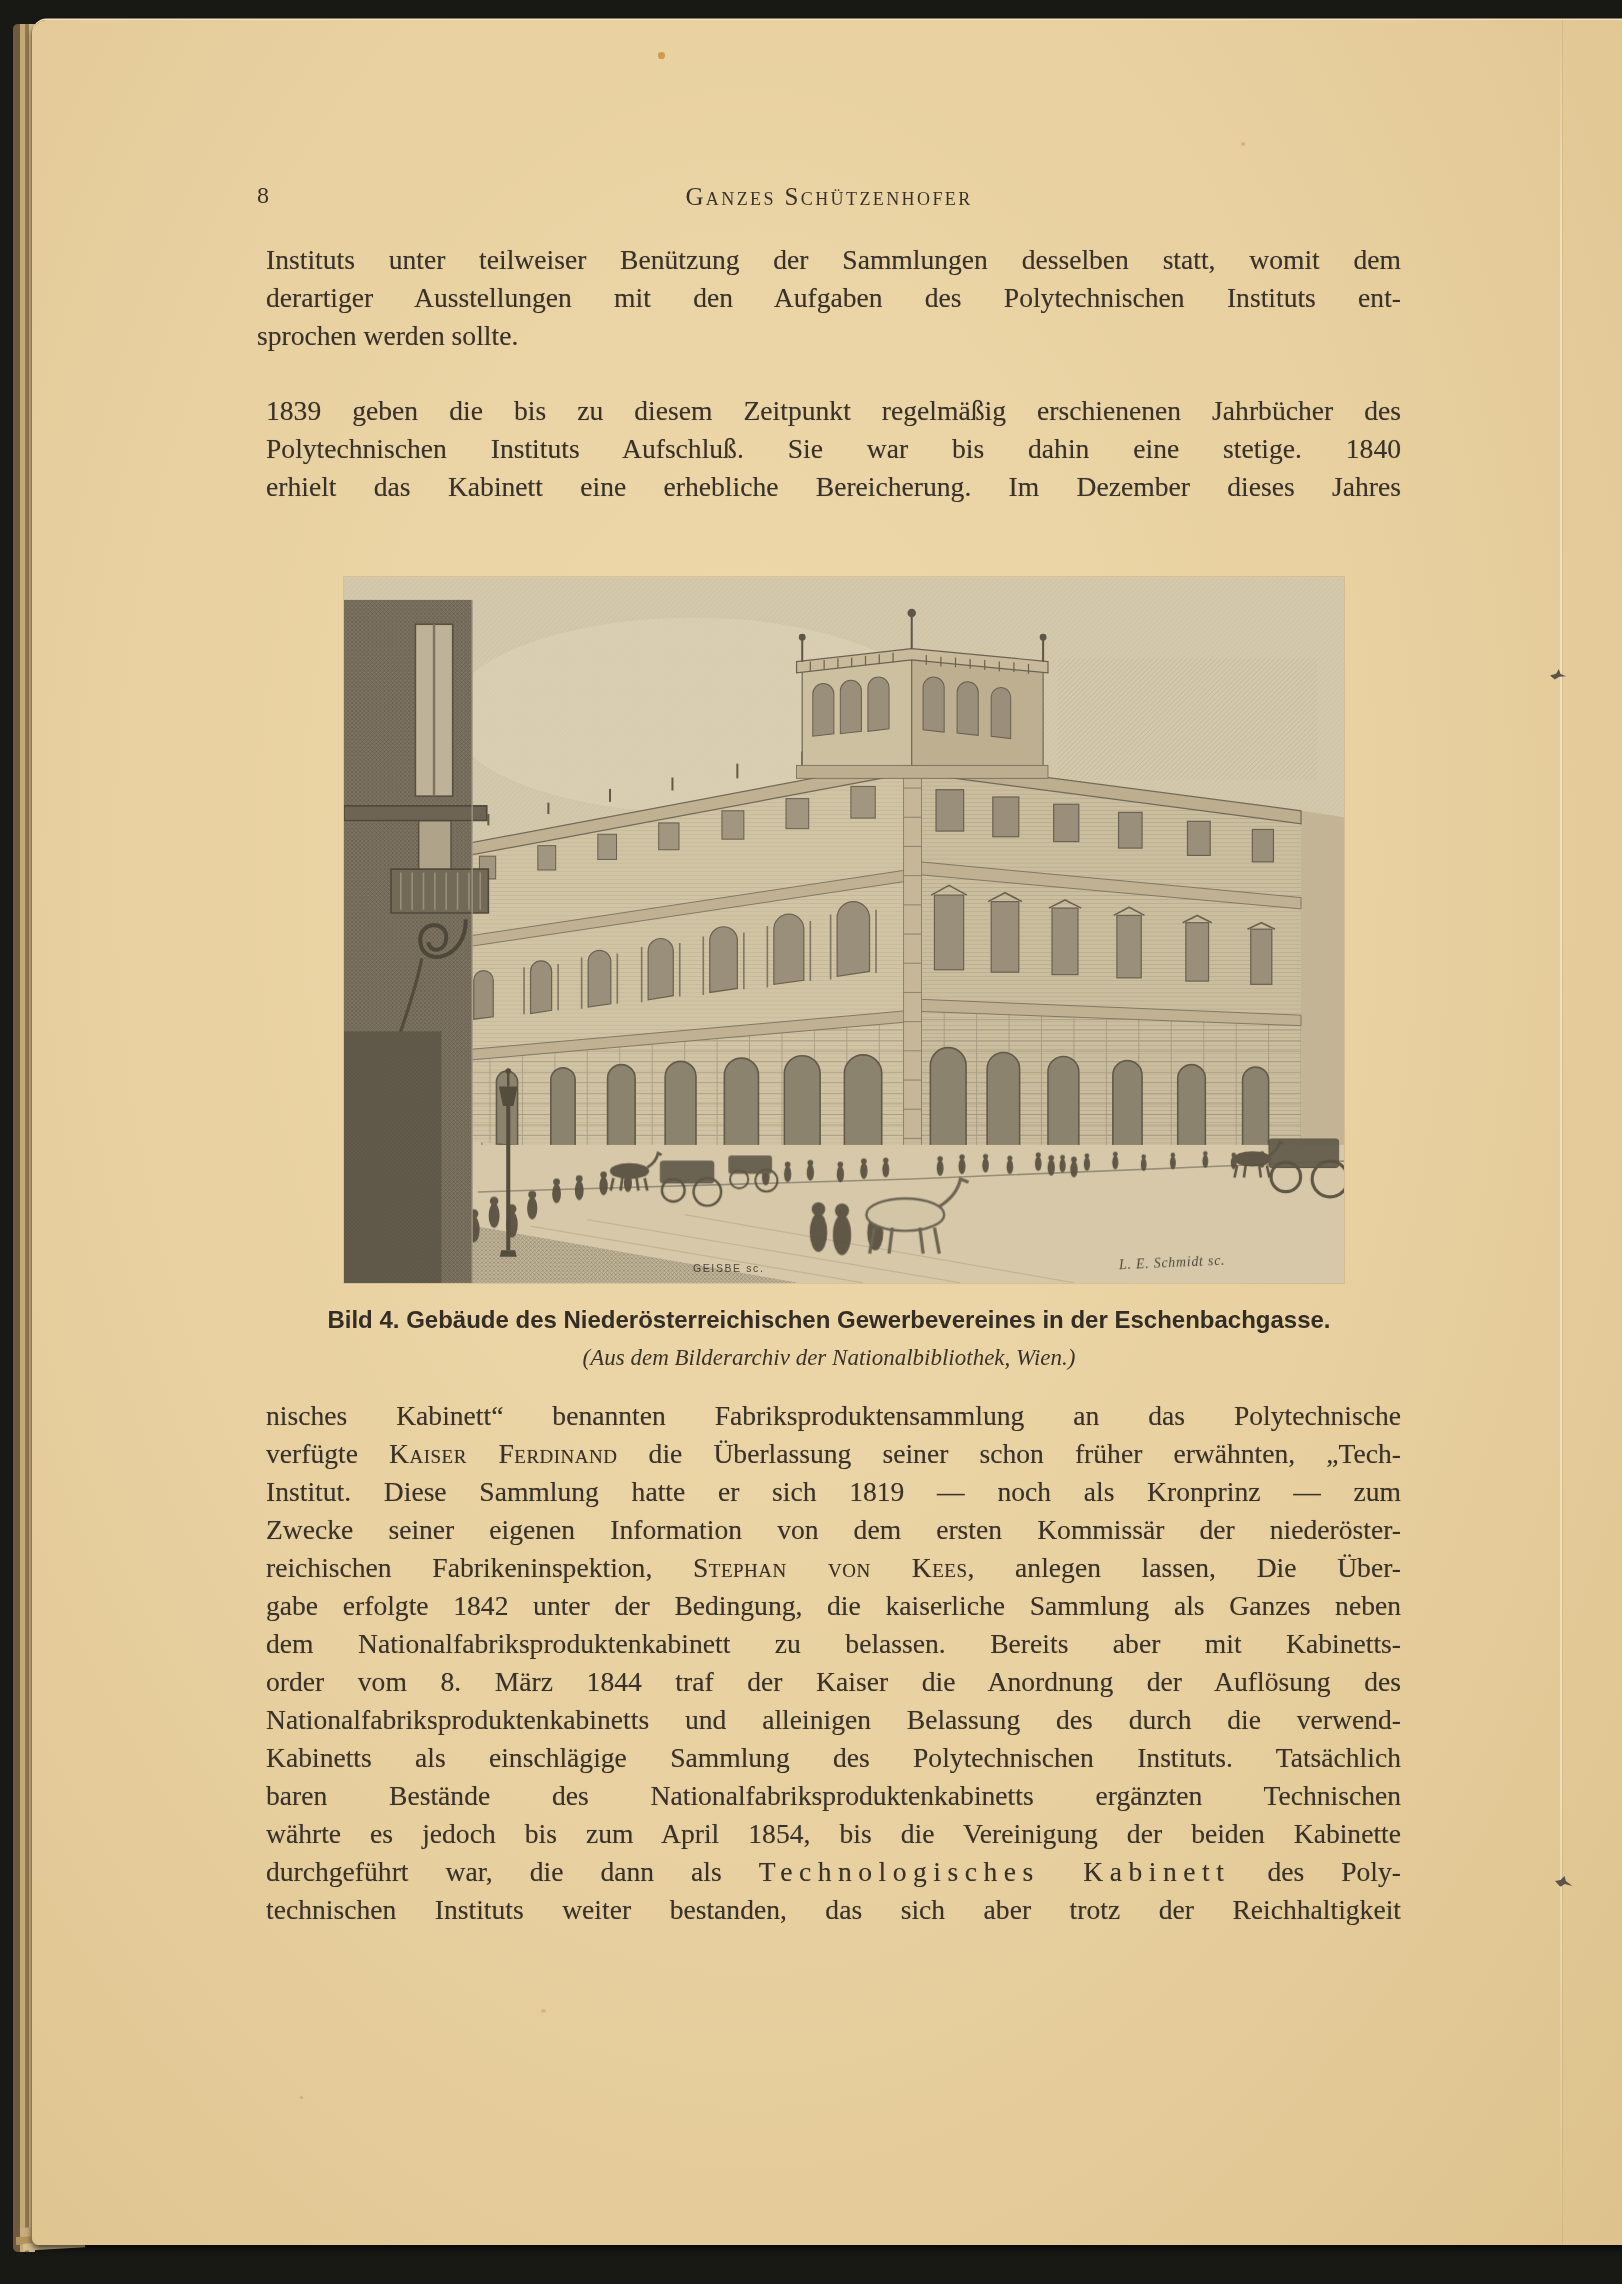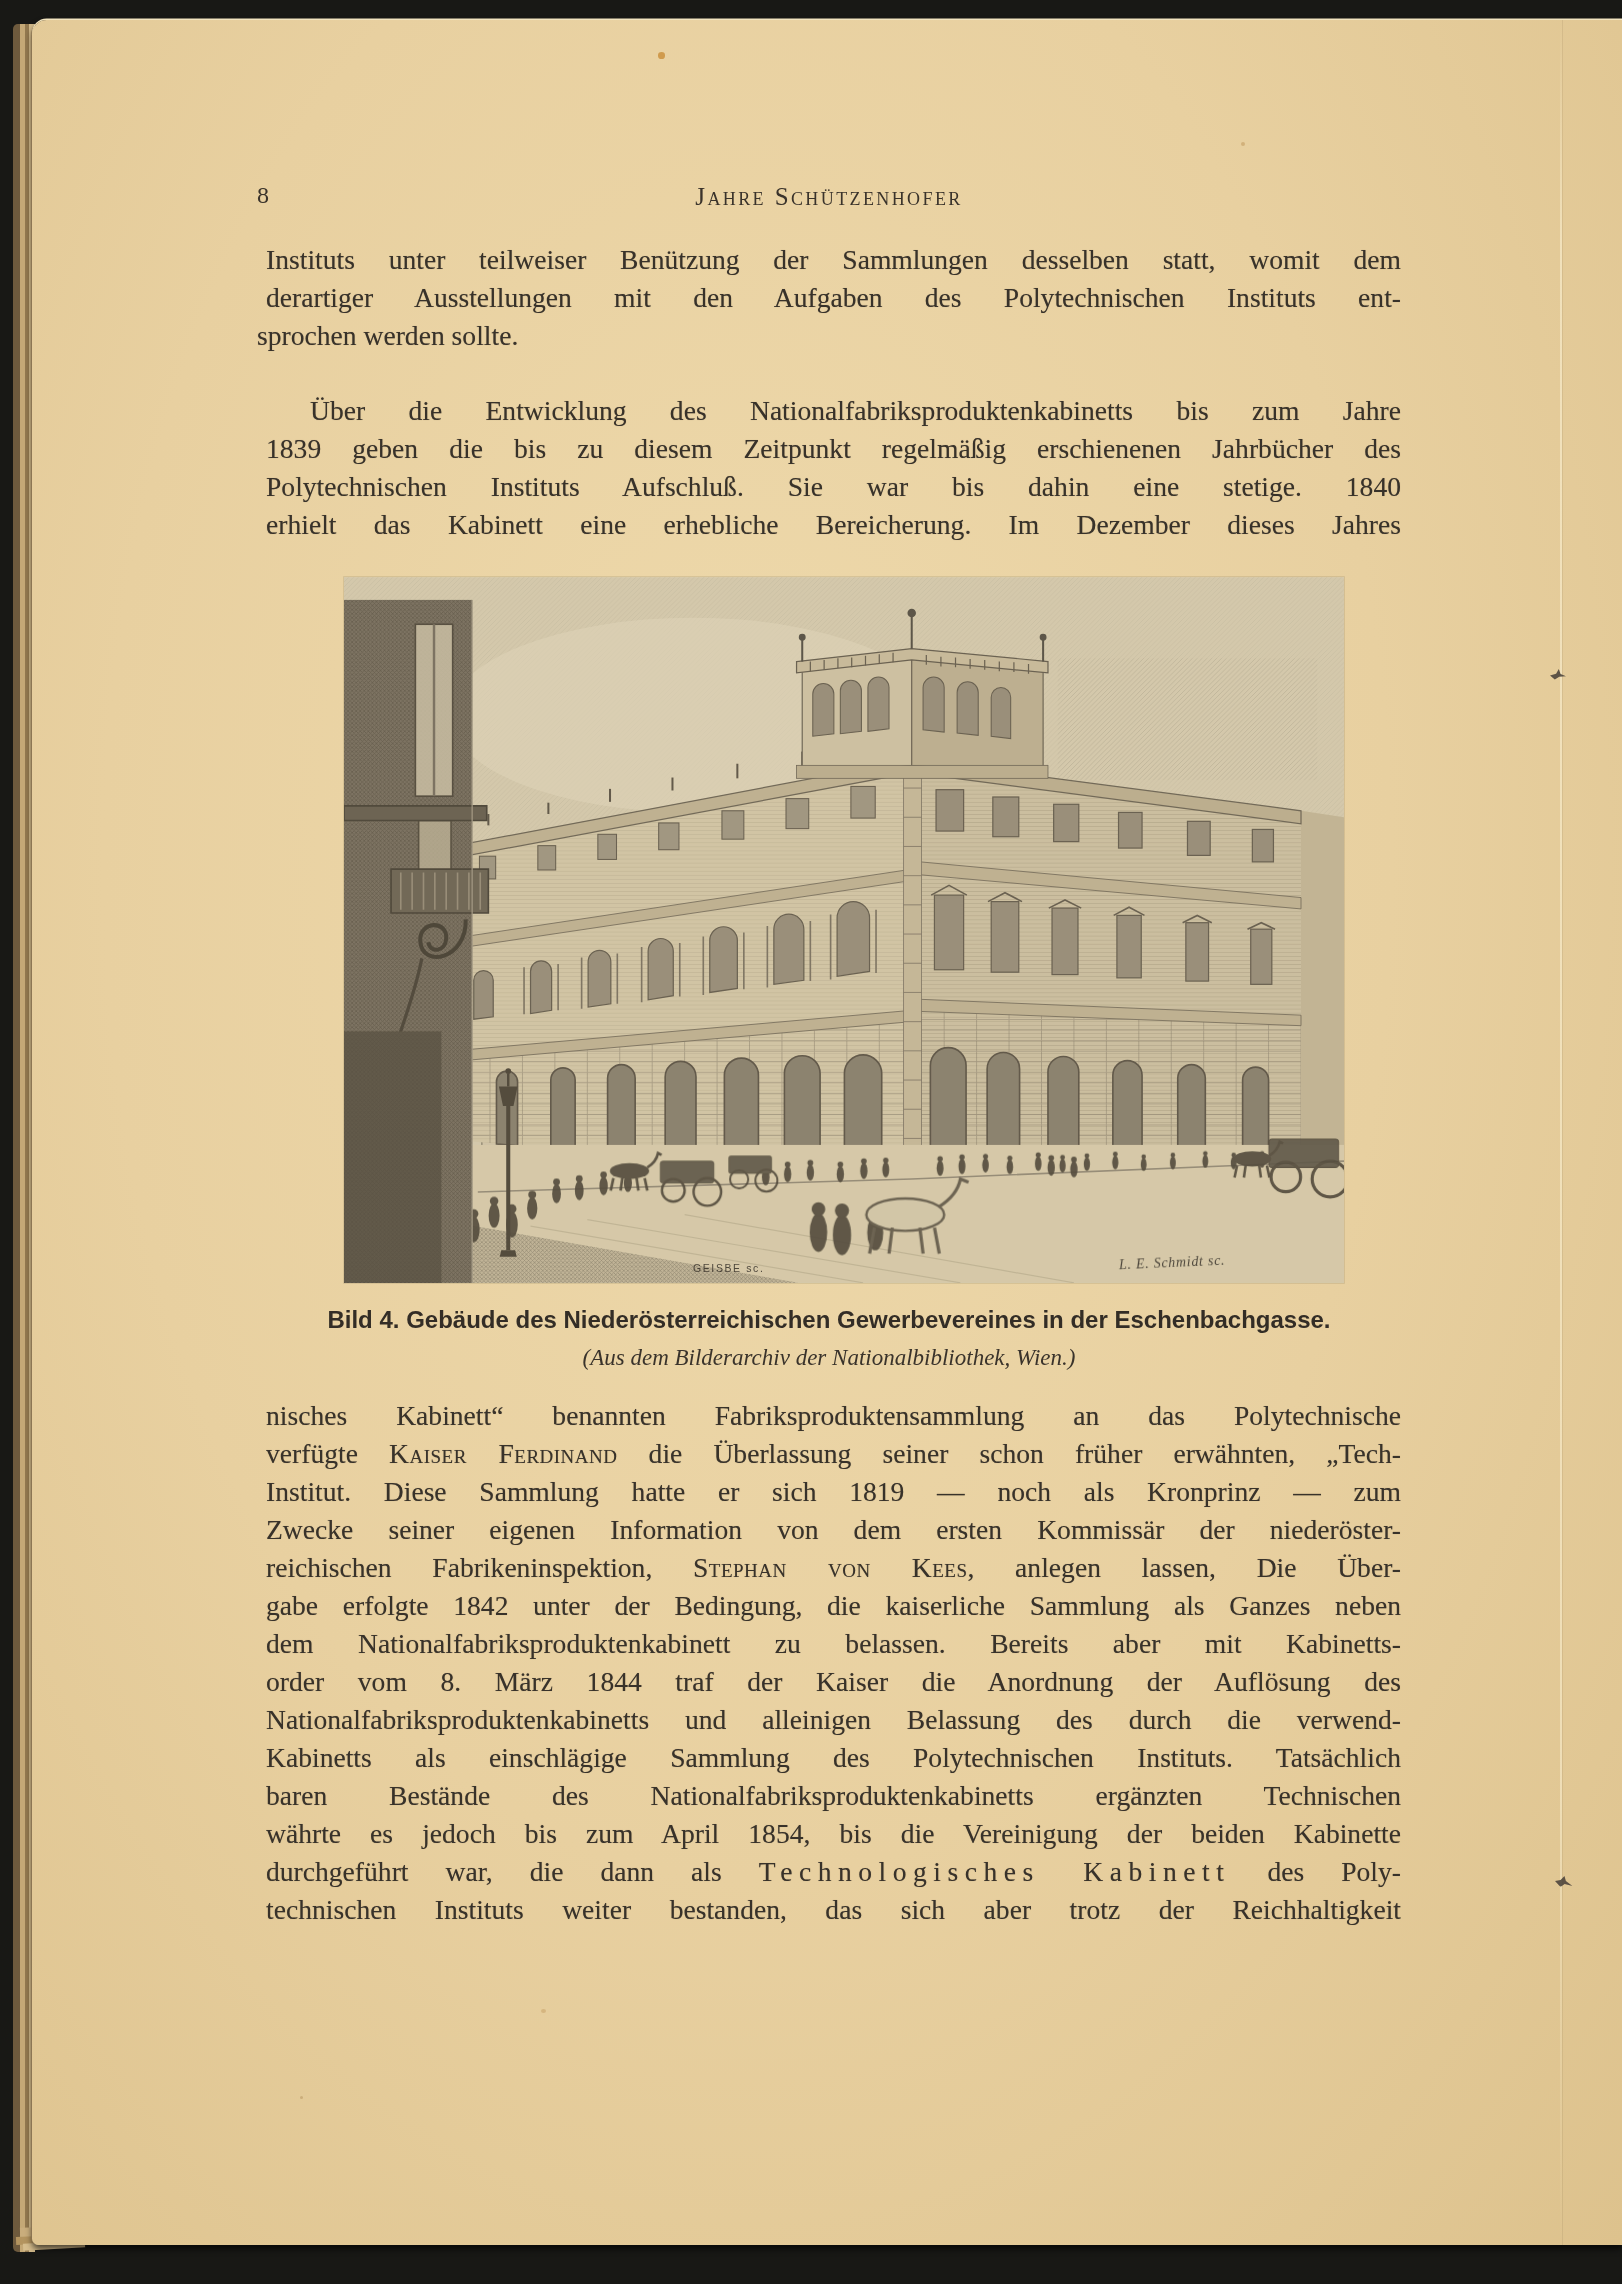--- a/index.html
+++ b/index.html
@@ -70,29 +70,28 @@
   <div class="edge edge2"></div>
   <div class="edge edge3"></div>
   <div class="edge edge4"></div>
   <div class="sliver sliver1"></div>
   <div class="sliver sliver2"></div>
   <div class="sliver sliver3"></div>
 
   <div class="page">
 
     <div class="pagenum">8</div>
-    <div class="runhead">Jahre Schützenhofer</div>
+    <div class="runhead">Ganzes Schützenhofer</div>
 
     <div class="para" id="para1">
         <div class="tline jline"><span>Instituts unter teilweiser Benützung der Sammlungen desselben statt, womit dem</span></div>
         <div class="tline jline"><span>derartiger Ausstellungen mit den Aufgaben des Polytechnischen Instituts ent-</span></div>
         <div class="tline lline"><span>sprochen werden sollte.</span></div>
       </div>
     <div class="para" id="para2">
-        <div class="tline jline indent"><span>Über die Entwicklung des Nationalfabriksproduktenkabinetts bis zum Jahre</span></div>
         <div class="tline jline"><span>1839 geben die bis zu diesem Zeitpunkt regelmäßig erschienenen Jahrbücher des</span></div>
         <div class="tline jline"><span>Polytechnischen Instituts Aufschluß. Sie war bis dahin eine stetige. 1840</span></div>
         <div class="tline jline"><span>erhielt das Kabinett eine erhebliche Bereicherung. Im Dezember dieses Jahres</span></div>
       </div>
 
     <figure class="figure" style="margin:0" aria-label="Stich: Eckansicht des Gewerbevereinsgebäudes mit Arkaden, Eckturm, Straßenlaterne, Passanten und Fuhrwerken.">
       <svg width="1000" height="706" viewBox="0 0 1233 870">
         <defs>
           <pattern id="hD" width="6" height="6" patternUnits="userSpaceOnUse">
             <path d="M0 6 L6 0" stroke="#8a8170" stroke-width=".8"></path>

